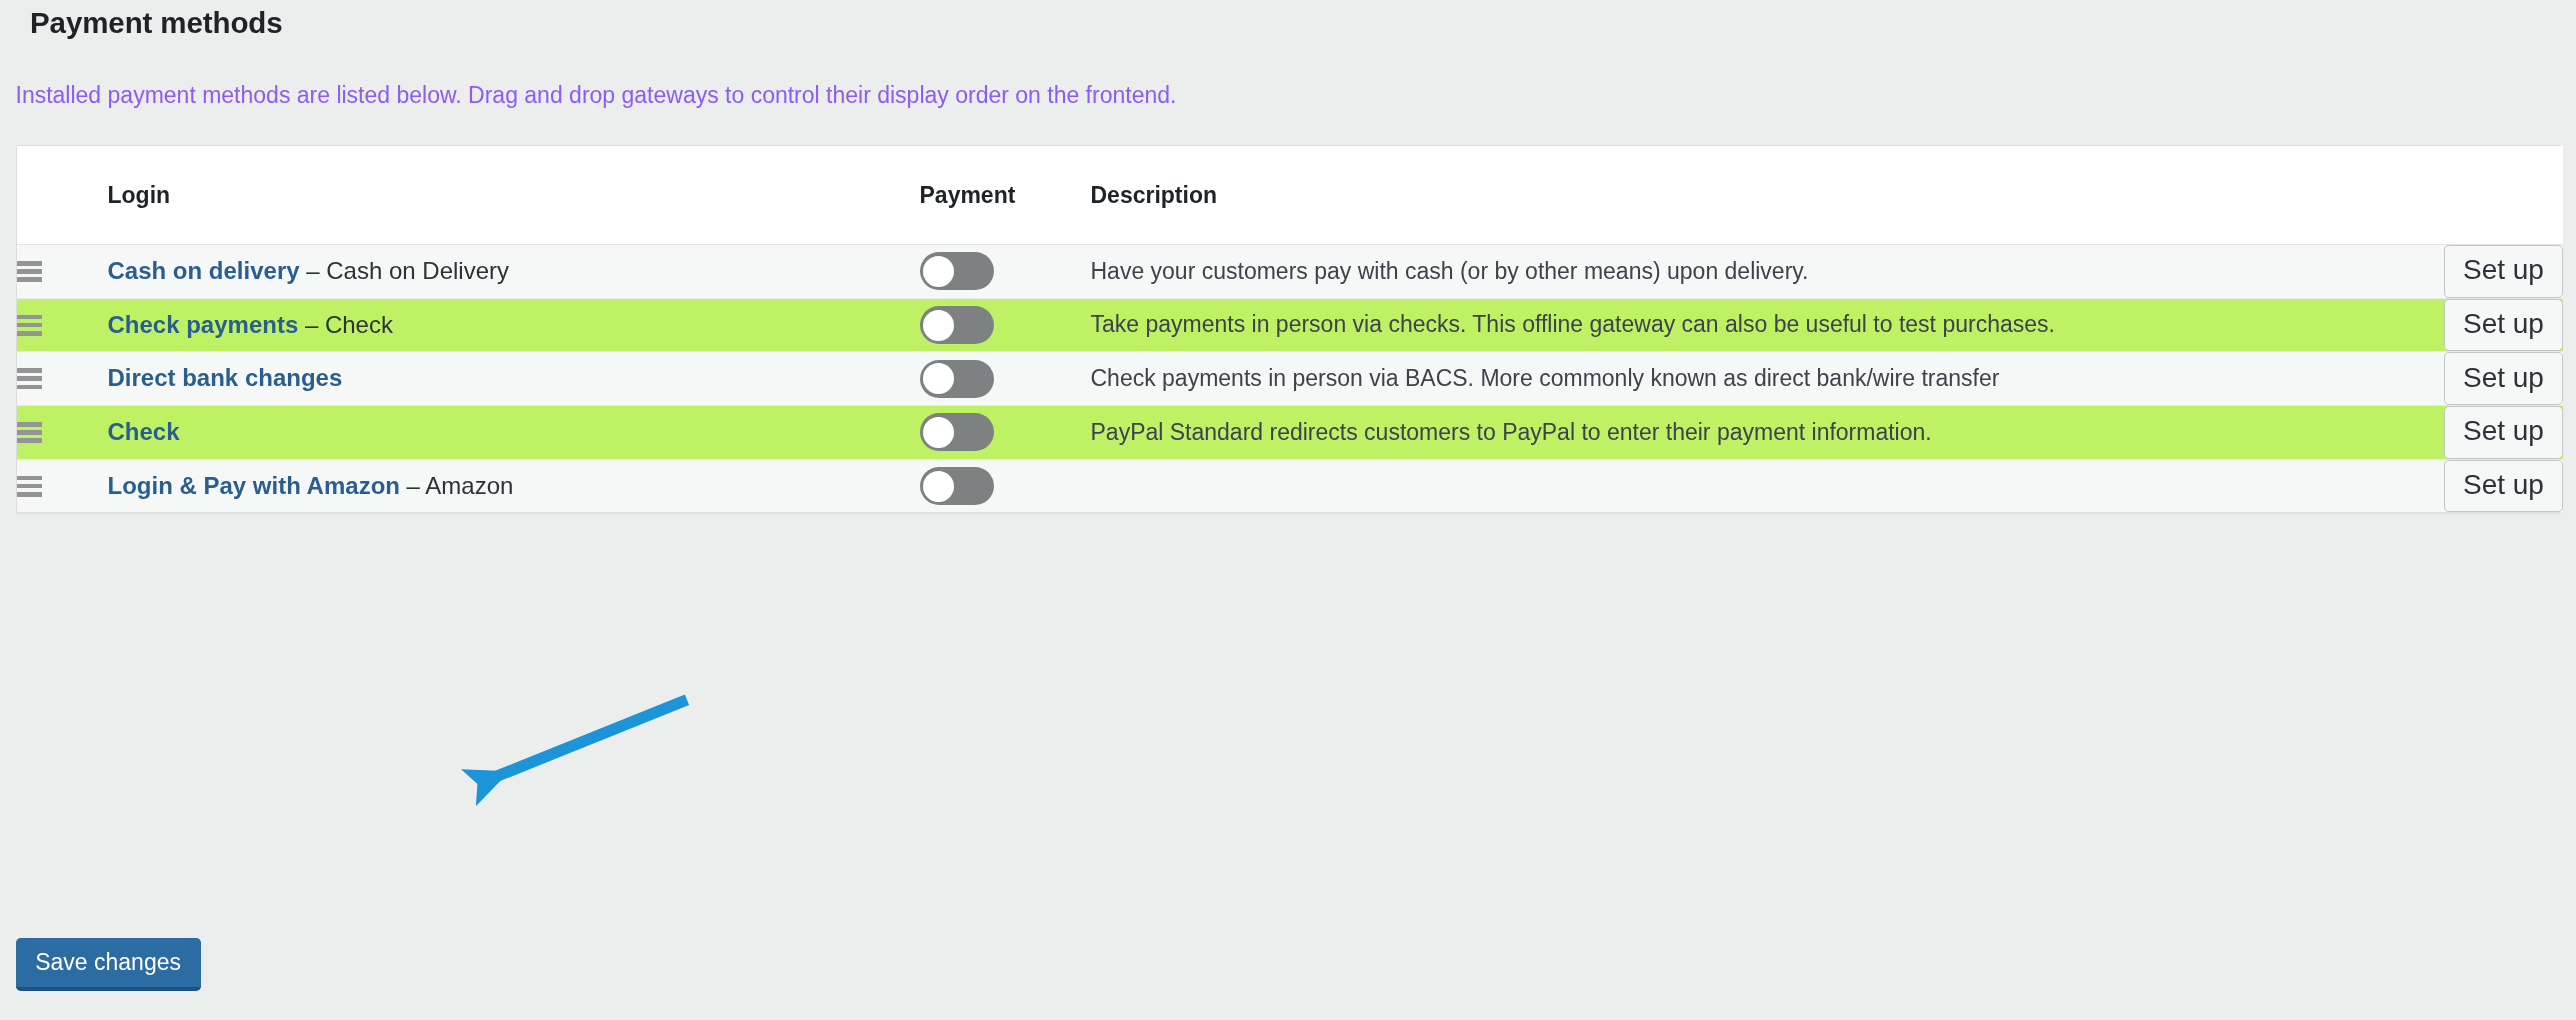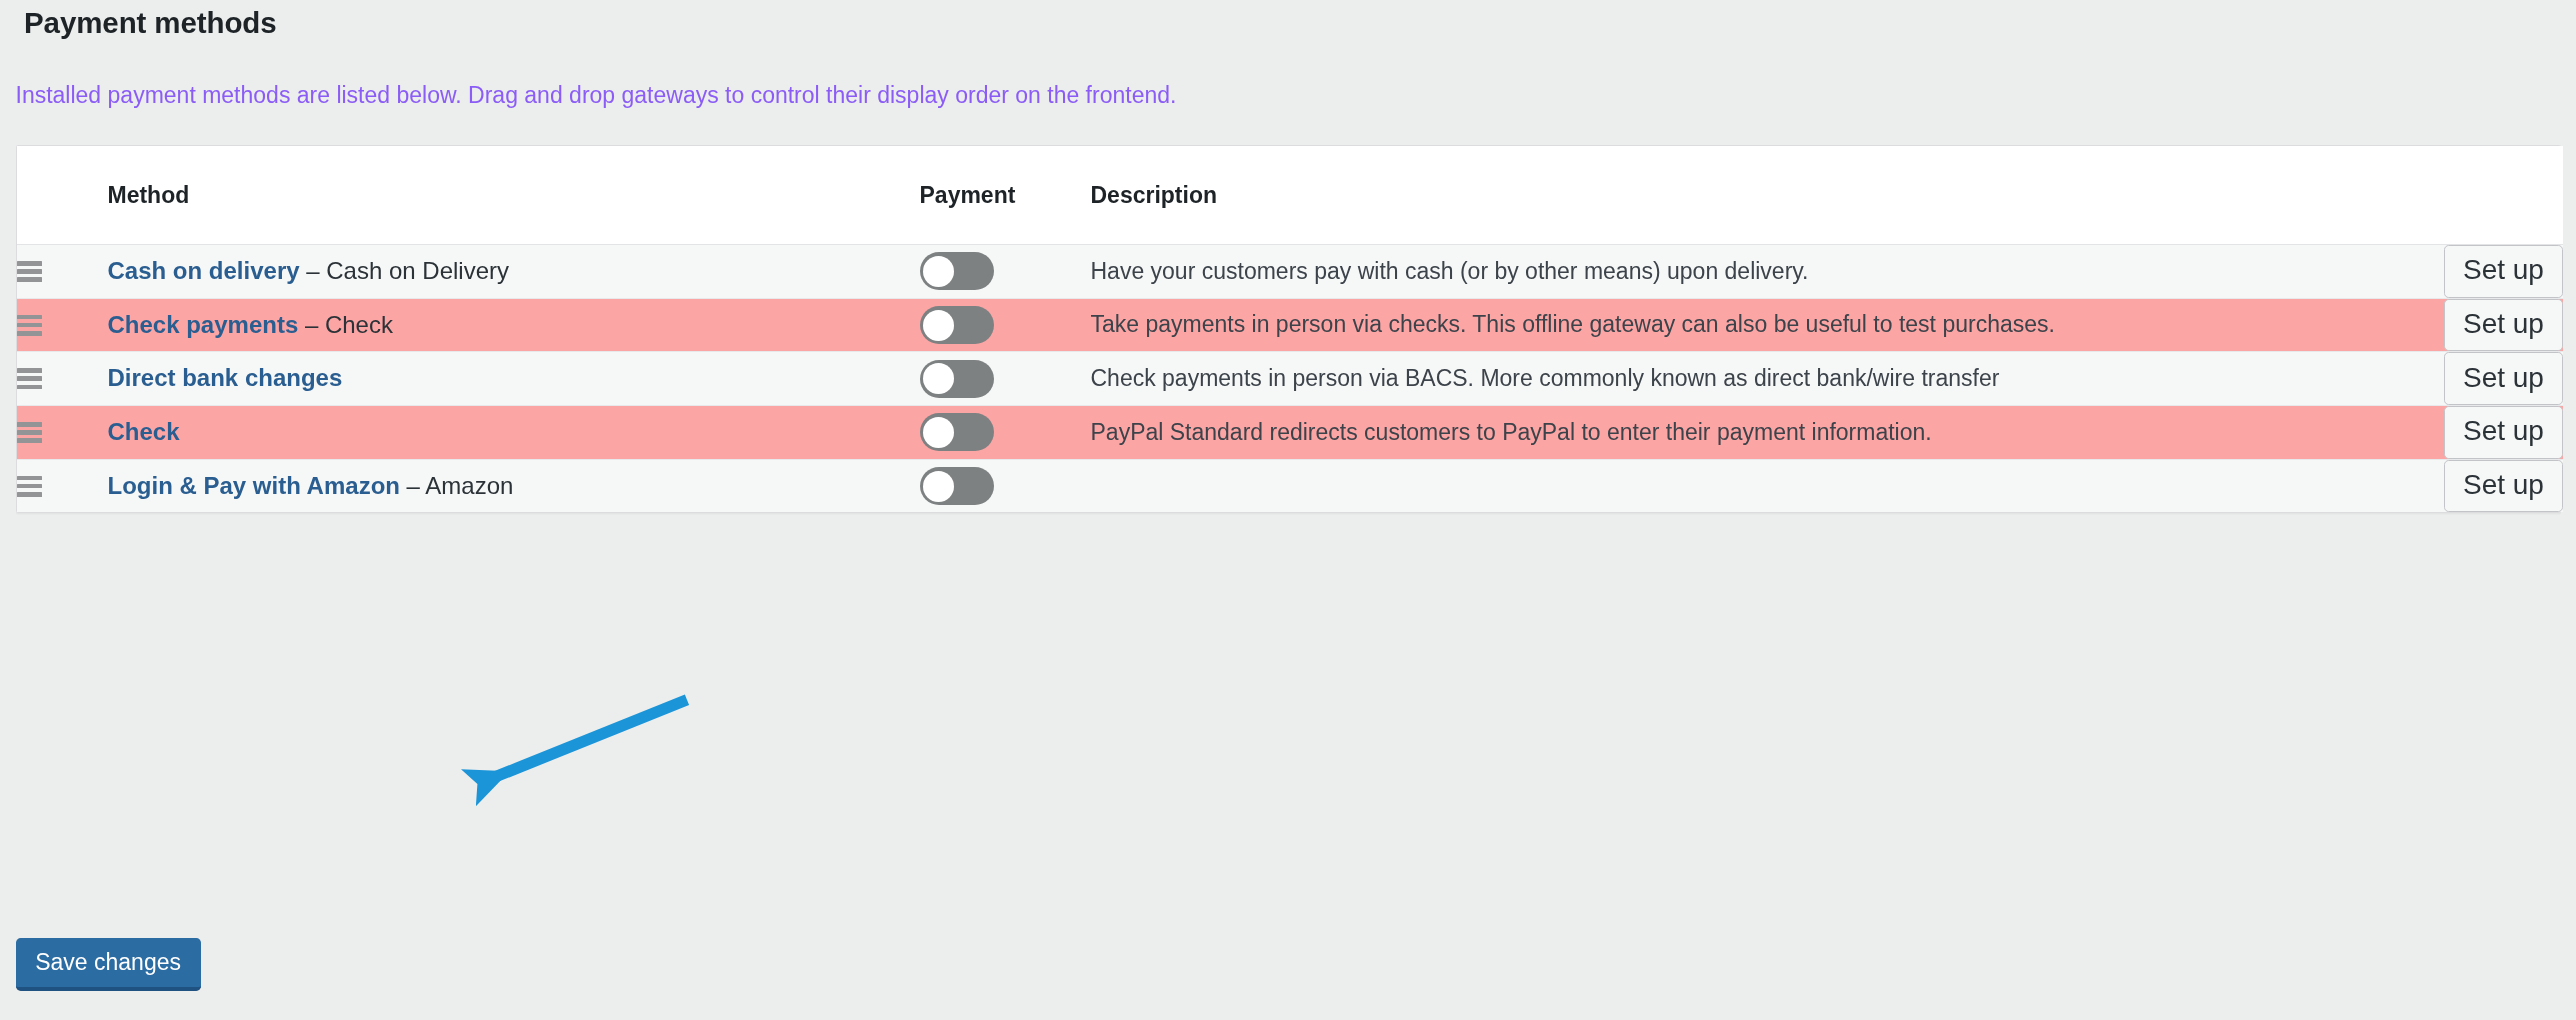--- a/index.html
+++ b/index.html
@@ -12,21 +12,21 @@
     background: #eceded;
     font-family: "Liberation Sans", sans-serif;
     -webkit-font-smoothing: antialiased;
     overflow: hidden;
     position: relative;
   }
 
   
   .page-title {
     position: absolute;
-    left: 24px;
+    left: 30px;
     top: 5.2px;
     font-size: 29.5px;
     font-weight: bold;
     color: #1d2327;
     letter-spacing: -0.1px;
     line-height: 1.2;
   }
   .page-subtitle {
     position: absolute;
     left: 15.5px;
@@ -79,21 +79,21 @@
   th.th-status { padding-left: 0px; }
   th.th-desc   { padding-left: 13px; }
 
   table.wc-methods tbody tr {
     border-bottom: 1.6px solid #e8e9ea;
   }
   table.wc-methods tbody tr:last-child {
     border-bottom: none;
   }
   table.wc-methods tbody tr.odd  { background: #f6f7f7; }
-  table.wc-methods tbody tr.even { background: #fca5a5; margin-left: 48px; }
+  table.wc-methods tbody tr.even { background: #bef264; margin-left: 48px; }
 
   table.wc-methods tbody td {
     padding: 0;
     vertical-align: middle;
     box-sizing: border-box;
   }
 
   
   td.cell-sort {
     padding-left: 39px;
@@ -226,21 +226,21 @@
     <colgroup>
       <col class="col-sort">
       <col class="col-name">
       <col class="col-status">
       <col class="col-desc">
       <col class="col-action">
     </colgroup>
     <thead>
       <tr>
         <th class="th-sort"></th>
-        <th class="th-name">Method</th>
+        <th class="th-name">Login</th>
         <th class="th-status">Payment</th>
         <th class="th-desc">Description</th>
         <th class="th-action"></th>
       </tr>
     </thead>
     <tbody id="methods-body">
         <tr class="odd">
           <td class="cell-sort">
             <div class="drag-handle">
               <span></span>

